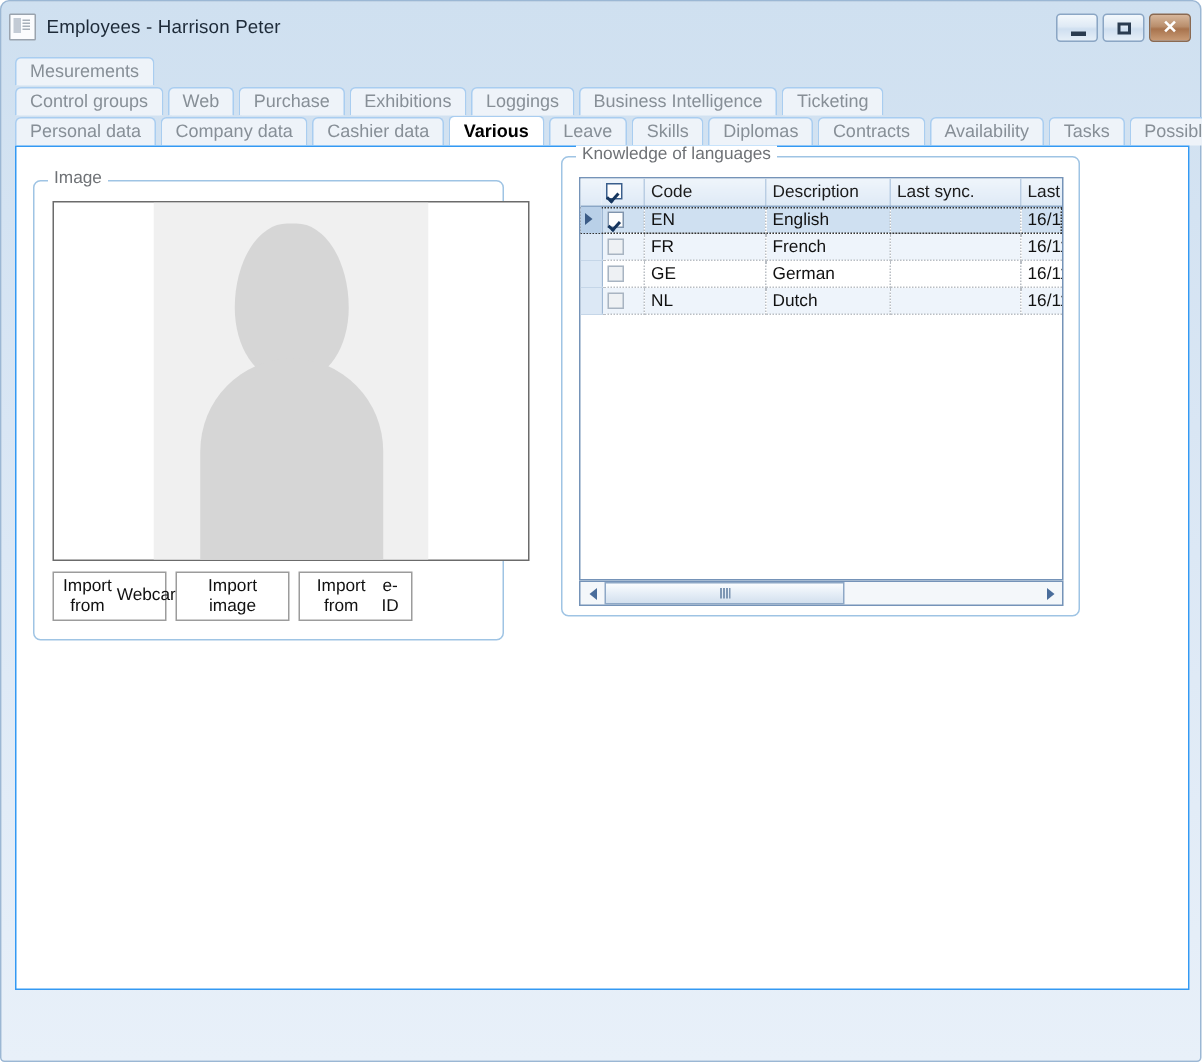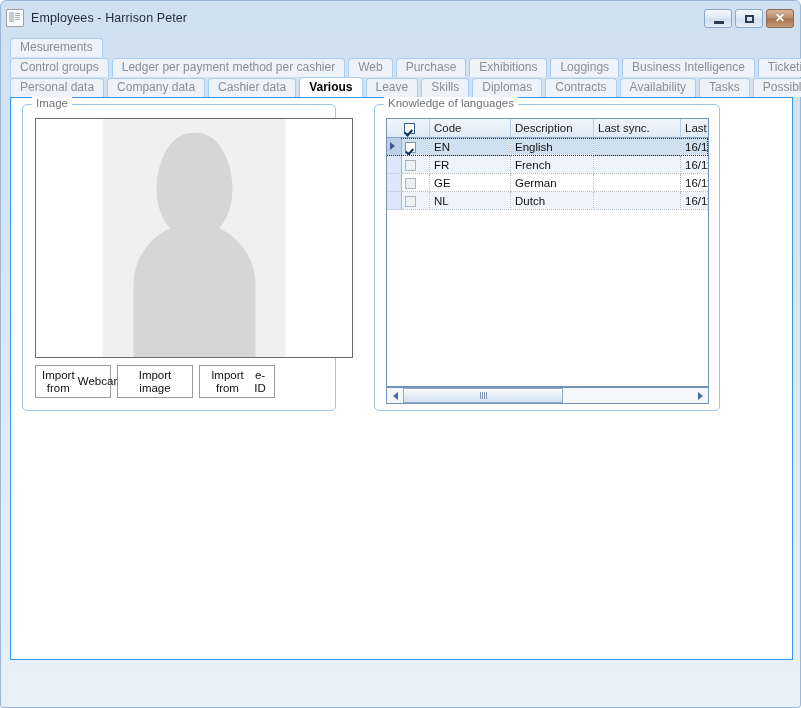--- a/index.html
+++ b/index.html
@@ -145,21 +145,21 @@
   .groupbox > .gb-title {
     position: absolute;
     top: -8px; left: 9px;
     background: #ffffff;
     padding: 0 4px;
     font-size: 11.5px;
     color: #6f7276;
     white-space: nowrap;
   }
 
-  #image-group { left: 11px; top: 6px; width: 314px; height: 307px; }
+  #image-group { left: 11px; top: 22px; width: 314px; height: 307px; }
   #lang-group  { left: 363px; top: 6px; width: 346px; height: 307px; }
 
   
   .image-frame {
     position: absolute;
     left: 12px; top: 13px;
     width: 318px; height: 240px;
     box-sizing: border-box;
     border: 1px solid #6b6b6b;
     background: #ffffff;
@@ -385,21 +385,20 @@
   </div>
 
   <div class="tabs-area">
 
     <div class="tab-row">
       <div class="tab">Mesurements</div>
     </div>
 
     <div class="tab-row">
       <div class="tab">Control groups</div>
-      <div class="tab">Ledger per payment method per cashier</div>
       <div class="tab">Web</div>
       <div class="tab">Purchase</div>
       <div class="tab">Exhibitions</div>
       <div class="tab">Loggings</div>
       <div class="tab">Business Intelligence</div>
       <div class="tab">Ticketing</div>
     </div>
 
     <div class="tab-row">
       <div class="tab">Personal data</div>

